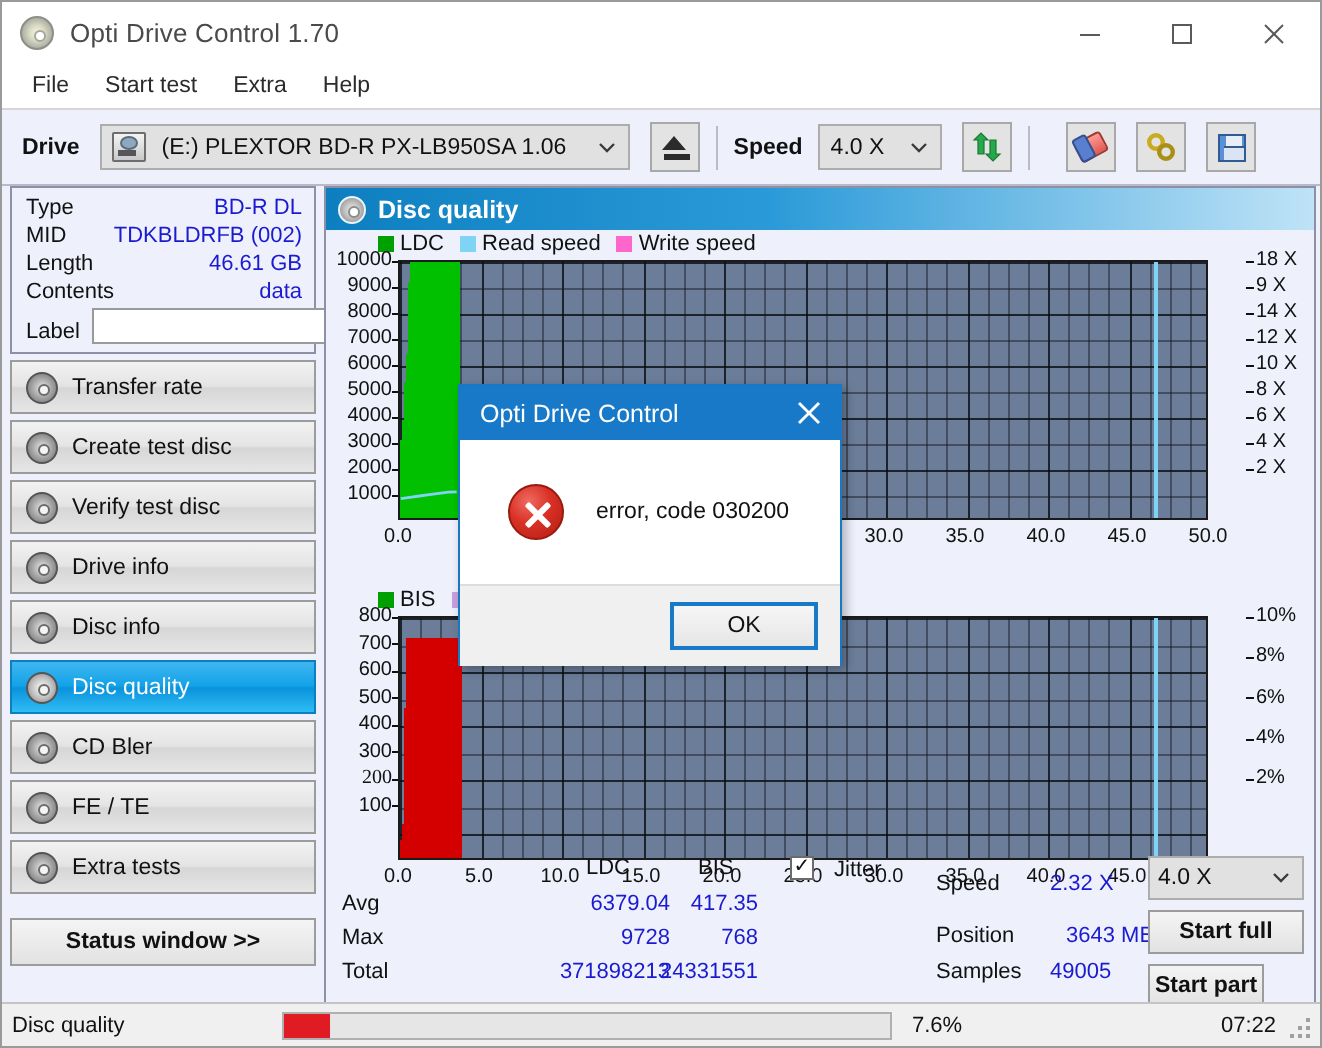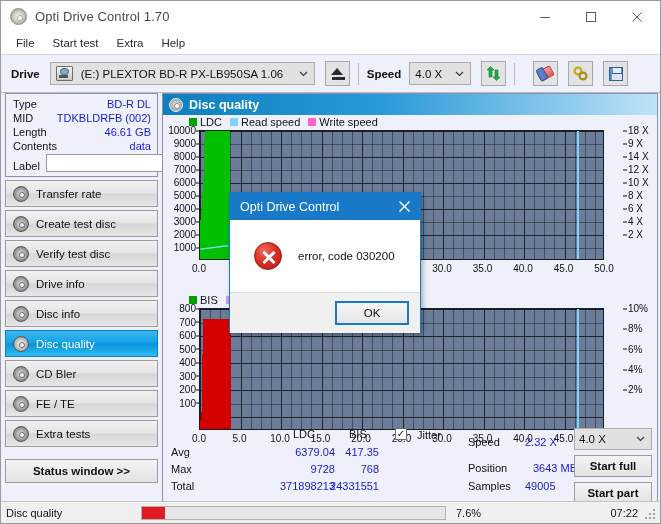--- a/index.html
+++ b/index.html
@@ -689,21 +689,21 @@
     </div>
 
     <div class="plot-wrap" id="bis-wrap" style="height:138px">
       <div class="yaxis" id="bis-yaxis" style="height: 138px; width: 34px;">
           <div class="ytick" style="top: 1px;">800</div>
           <div class="ytick" style="top: 14.5556px;">700</div>
           <div class="ytick" style="top: 28.1111px;">600</div>
           <div class="ytick" style="top: 41.6667px;">500</div>
           <div class="ytick" style="top: 55.2222px;">400</div>
           <div class="ytick" style="top: 68.7778px;">300</div>
-          <div class="ytick" style="top: 82.3333px;">200</div>
+          <div class="ytick" style="top: 82.3333px; font-family: Liberation Serif, serif;">200</div>
           <div class="ytick" style="top: 95.8889px;">100</div>
         </div>
       <div class="yaxis yaxis-r" id="bis-yaxis-r" style="height:138px">
           <div class="ytick ytick-r" style="top: 1px;">10%</div>
           <div class="ytick ytick-r" style="top: 21.3333px;">8%</div>
           <div class="ytick ytick-r" style="top: 41.6667px;">6%</div>
           <div class="ytick ytick-r" style="top: 62px;">4%</div>
           <div class="ytick ytick-r" style="top: 82.3333px;">2%</div>
         </div>
       <div class="plot" id="bis-plot" style="left: 36px; top: 1px; width: 405px; height: 122px;">
@@ -842,21 +842,21 @@
       <div class="cell k" style="left:305px; top:56px;">Samples</div>
       <div class="cell v" style="left:362px; top:56px;">49005</div>
 
       <div class="combo cell" style="left:411px; top:4px; width:78px; height:22px;">
         <div class="cval">4.0 X</div>
         <svg class="carrow" width="9" height="6" viewBox="0 0 9 6">
             <path d="M1 1 L4.5 4.5 L8 1" fill="none" stroke="#3a3a3a" stroke-width="1.2"></path>
           </svg>
       </div>
       <div class="gbtn cell" style="left:411px; top:31px; width:78px; height:22px;">Start full</div>
-      <div class="gbtn cell" style="left:411px; top:58px; width:78px; height:22px;">Start part</div>
+      <div class="gbtn cell" style="left:411px; top:58px; width:58px; height:22px;">Start part</div>
     </div>
   </div>
 
   <div id="statusbar">
     <div id="sb-text">Disc quality</div>
     <div id="sb-prog">
       <div id="sb-prog-fill" style="width: 7.6%; background: rgb(224, 27, 36);"></div>
     </div>
     <div id="sb-pct">7.6%</div>
     <div id="sb-time">07:22</div>

